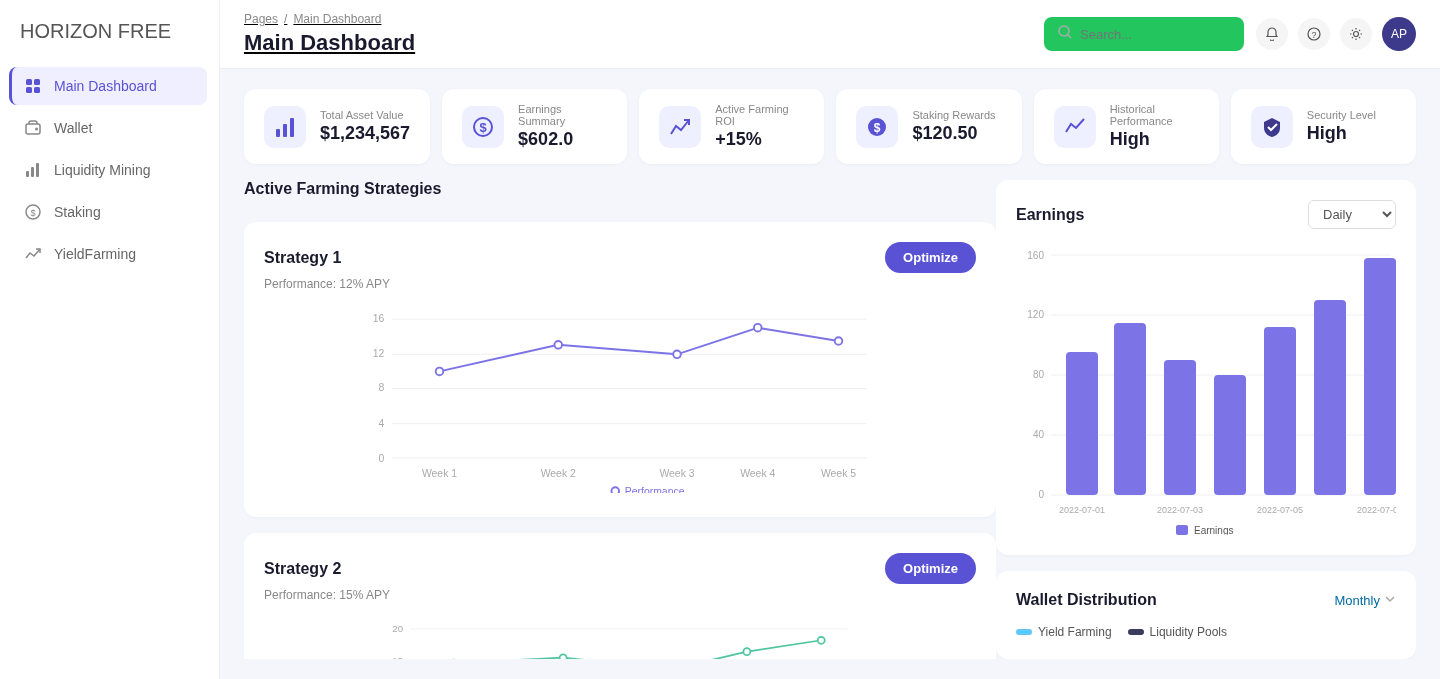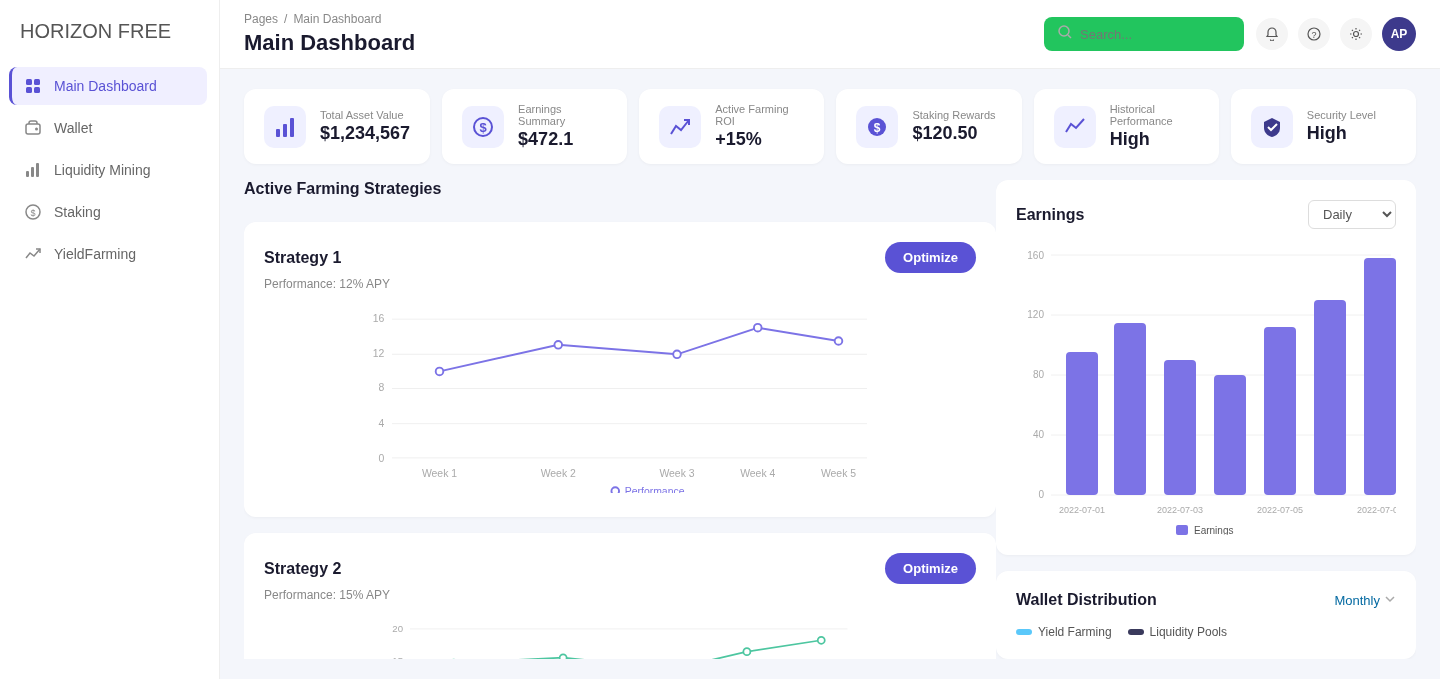--- a/index.html
+++ b/index.html
@@ -12,29 +12,29 @@
     .sidebar-nav { display: flex; flex-direction: column; gap: 4px; padding: 0 12px; }
     .sidebar-item { display: flex; align-items: center; gap: 12px; padding: 10px 12px; border-radius: 8px; cursor: pointer; color: #666; font-size: 14px; font-weight: 500; }
     .sidebar-item.active { background: #f0efff; color: #5a52d5; border-left: 3px solid #5a52d5; margin-left: -3px; }
     .sidebar-icon { width: 18px; height: 18px; display: flex; align-items: center; justify-content: center; flex-shrink: 0; }
 
     
     .main { flex: 1; display: flex; flex-direction: column; overflow: hidden; }
 
     
     .header { background: #fff; border-bottom: 1px solid #eee; padding: 12px 24px; display: flex; align-items: center; justify-content: space-between; }
-    .header-left { display: flex; flex-direction: column; }
+    .header-left { display: flex; flex-direction: column; text-decoration: underline; }
     .breadcrumb { font-size: 12px; color: #888; display: flex; gap: 6px; align-items: center; margin-bottom: 4px; }
     .page-title { font-size: 22px; font-weight: 700; color: #1a1a2e; }
     .header-right { display: flex; align-items: center; gap: 12px; }
     .search-box { display: flex; align-items: center; gap: 8px; background: #22c55e; border-radius: 8px; padding: 8px 14px; width: 200px; }
     .search-box input { border: none; background: transparent; outline: none; font-size: 13px; color: #555; width: 100%; }
     .header-icons { display: flex; gap: 10px; align-items: center; }
     .header-icon-btn { width: 32px; height: 32px; border-radius: 50%; background: #f5f5f5; display: flex; align-items: center; justify-content: center; cursor: pointer; border: none; font-size: 14px; }
-    .avatar { width: 34px; height: 34px; border-radius: 50%; background: #3d3a8c; color: #fff; font-size: 12px; font-weight: 700; display: flex; align-items: center; justify-content: center; cursor: pointer; }
+    .avatar { width: 34px; height: 34px; border-radius: 50%; background: #3d3a8c; color: #fff; font-size: 12px; font-weight: 400; display: flex; align-items: center; justify-content: center; cursor: pointer; }
 
     
     .content { flex: 1; display: flex; flex-direction: column; overflow: hidden; padding: 20px 24px; gap: 16px; background: #f4f6fb; }
 
     
     .stats-row { display: flex; gap: 12px; }
     .stat-card { background: #fff; border-radius: 12px; padding: 14px 20px; flex: 1; display: flex; align-items: center; gap: 14px; box-shadow: 0 1px 3px rgba(0,0,0,0.04); }
     .stat-icon { width: 42px; height: 42px; border-radius: 10px; display: flex; align-items: center; justify-content: center; flex-shrink: 0; }
     .stat-icon.blue-light { background: #eff0ff; }
     .stat-info { display: flex; flex-direction: column; }
@@ -203,21 +203,21 @@
 
       <div class="stat-card">
         <div class="stat-icon blue-light">
           <svg width="22" height="22" viewBox="0 0 22 22" fill="none">
             <circle cx="11" cy="11" r="9" stroke="#5a52d5" stroke-width="2"></circle>
             <text x="11" y="16" text-anchor="middle" font-size="13" fill="#5a52d5" font-weight="bold">$</text>
           </svg>
         </div>
         <div class="stat-info">
           <span class="stat-label">Earnings Summary</span>
-          <span class="stat-value">$472.1</span>
+          <span class="stat-value">$602.0</span>
         </div>
       </div>
 
       <div class="stat-card">
         <div class="stat-icon blue-light">
           <svg width="22" height="22" viewBox="0 0 22 22" fill="none">
             <polyline points="2,18 7,10 12,14 20,4" stroke="#5a52d5" stroke-width="2" fill="none"></polyline>
             <polyline points="15,4 20,4 20,9" stroke="#5a52d5" stroke-width="2" fill="none"></polyline>
           </svg>
         </div>

